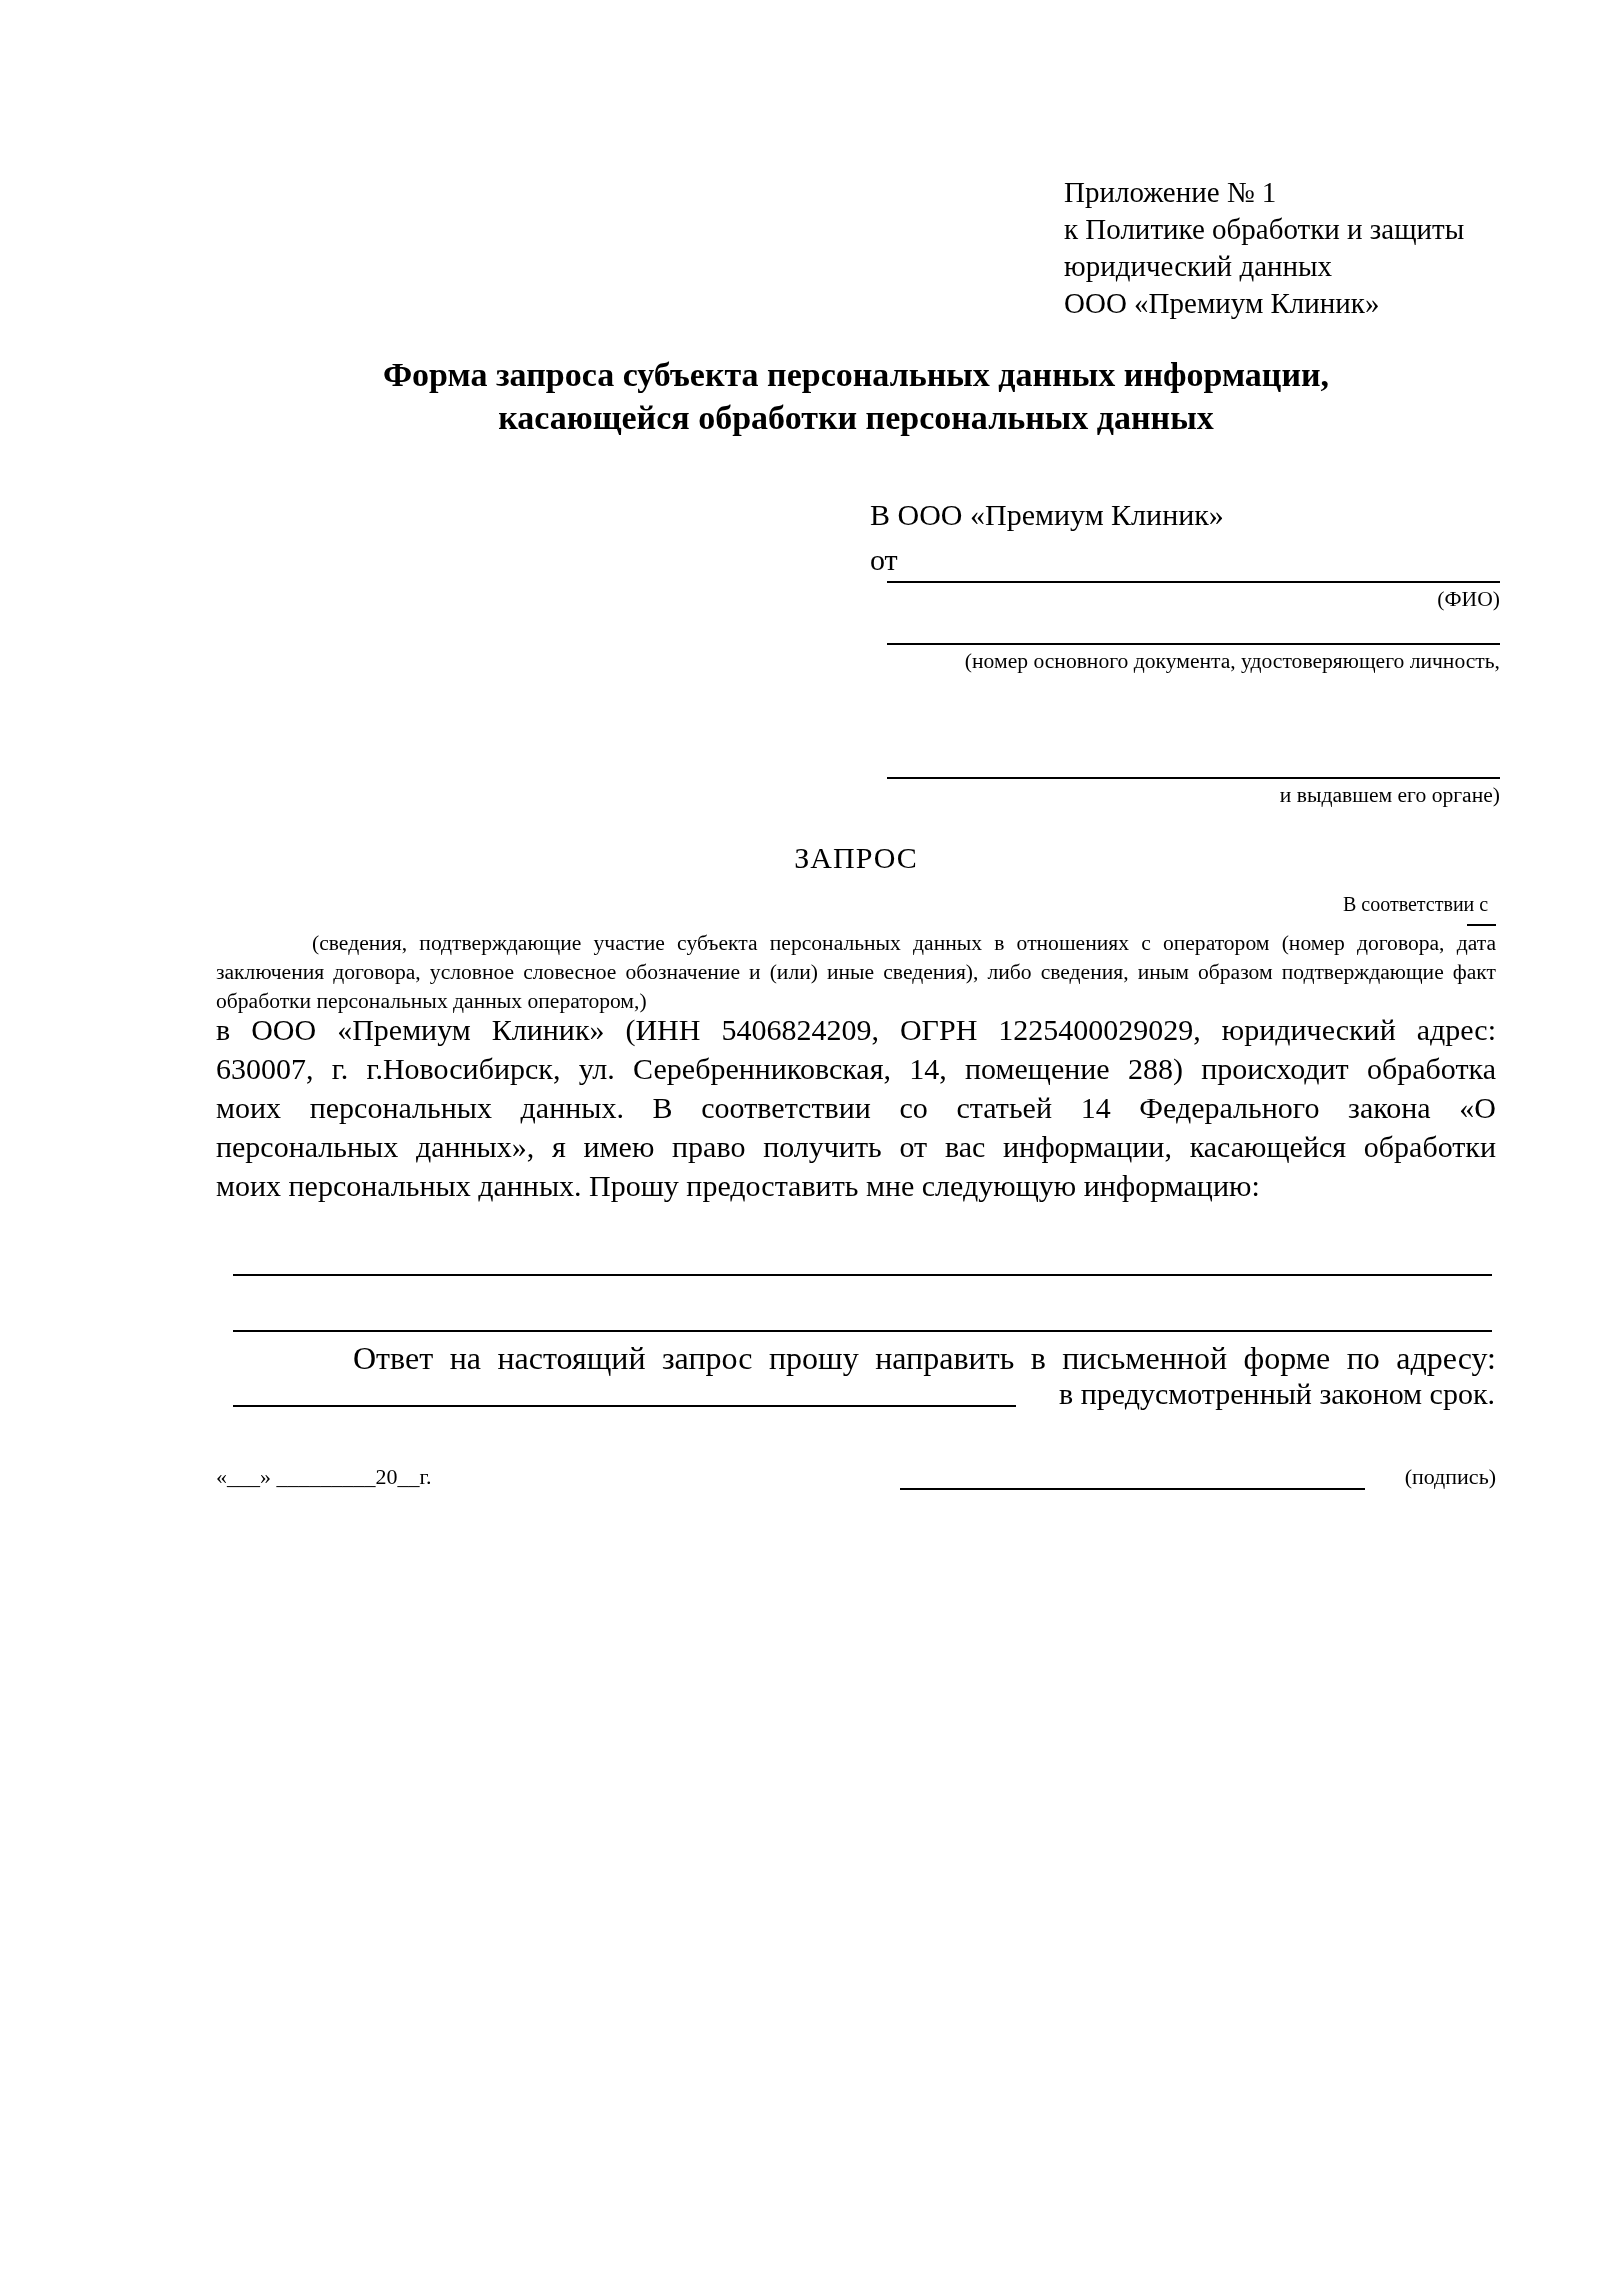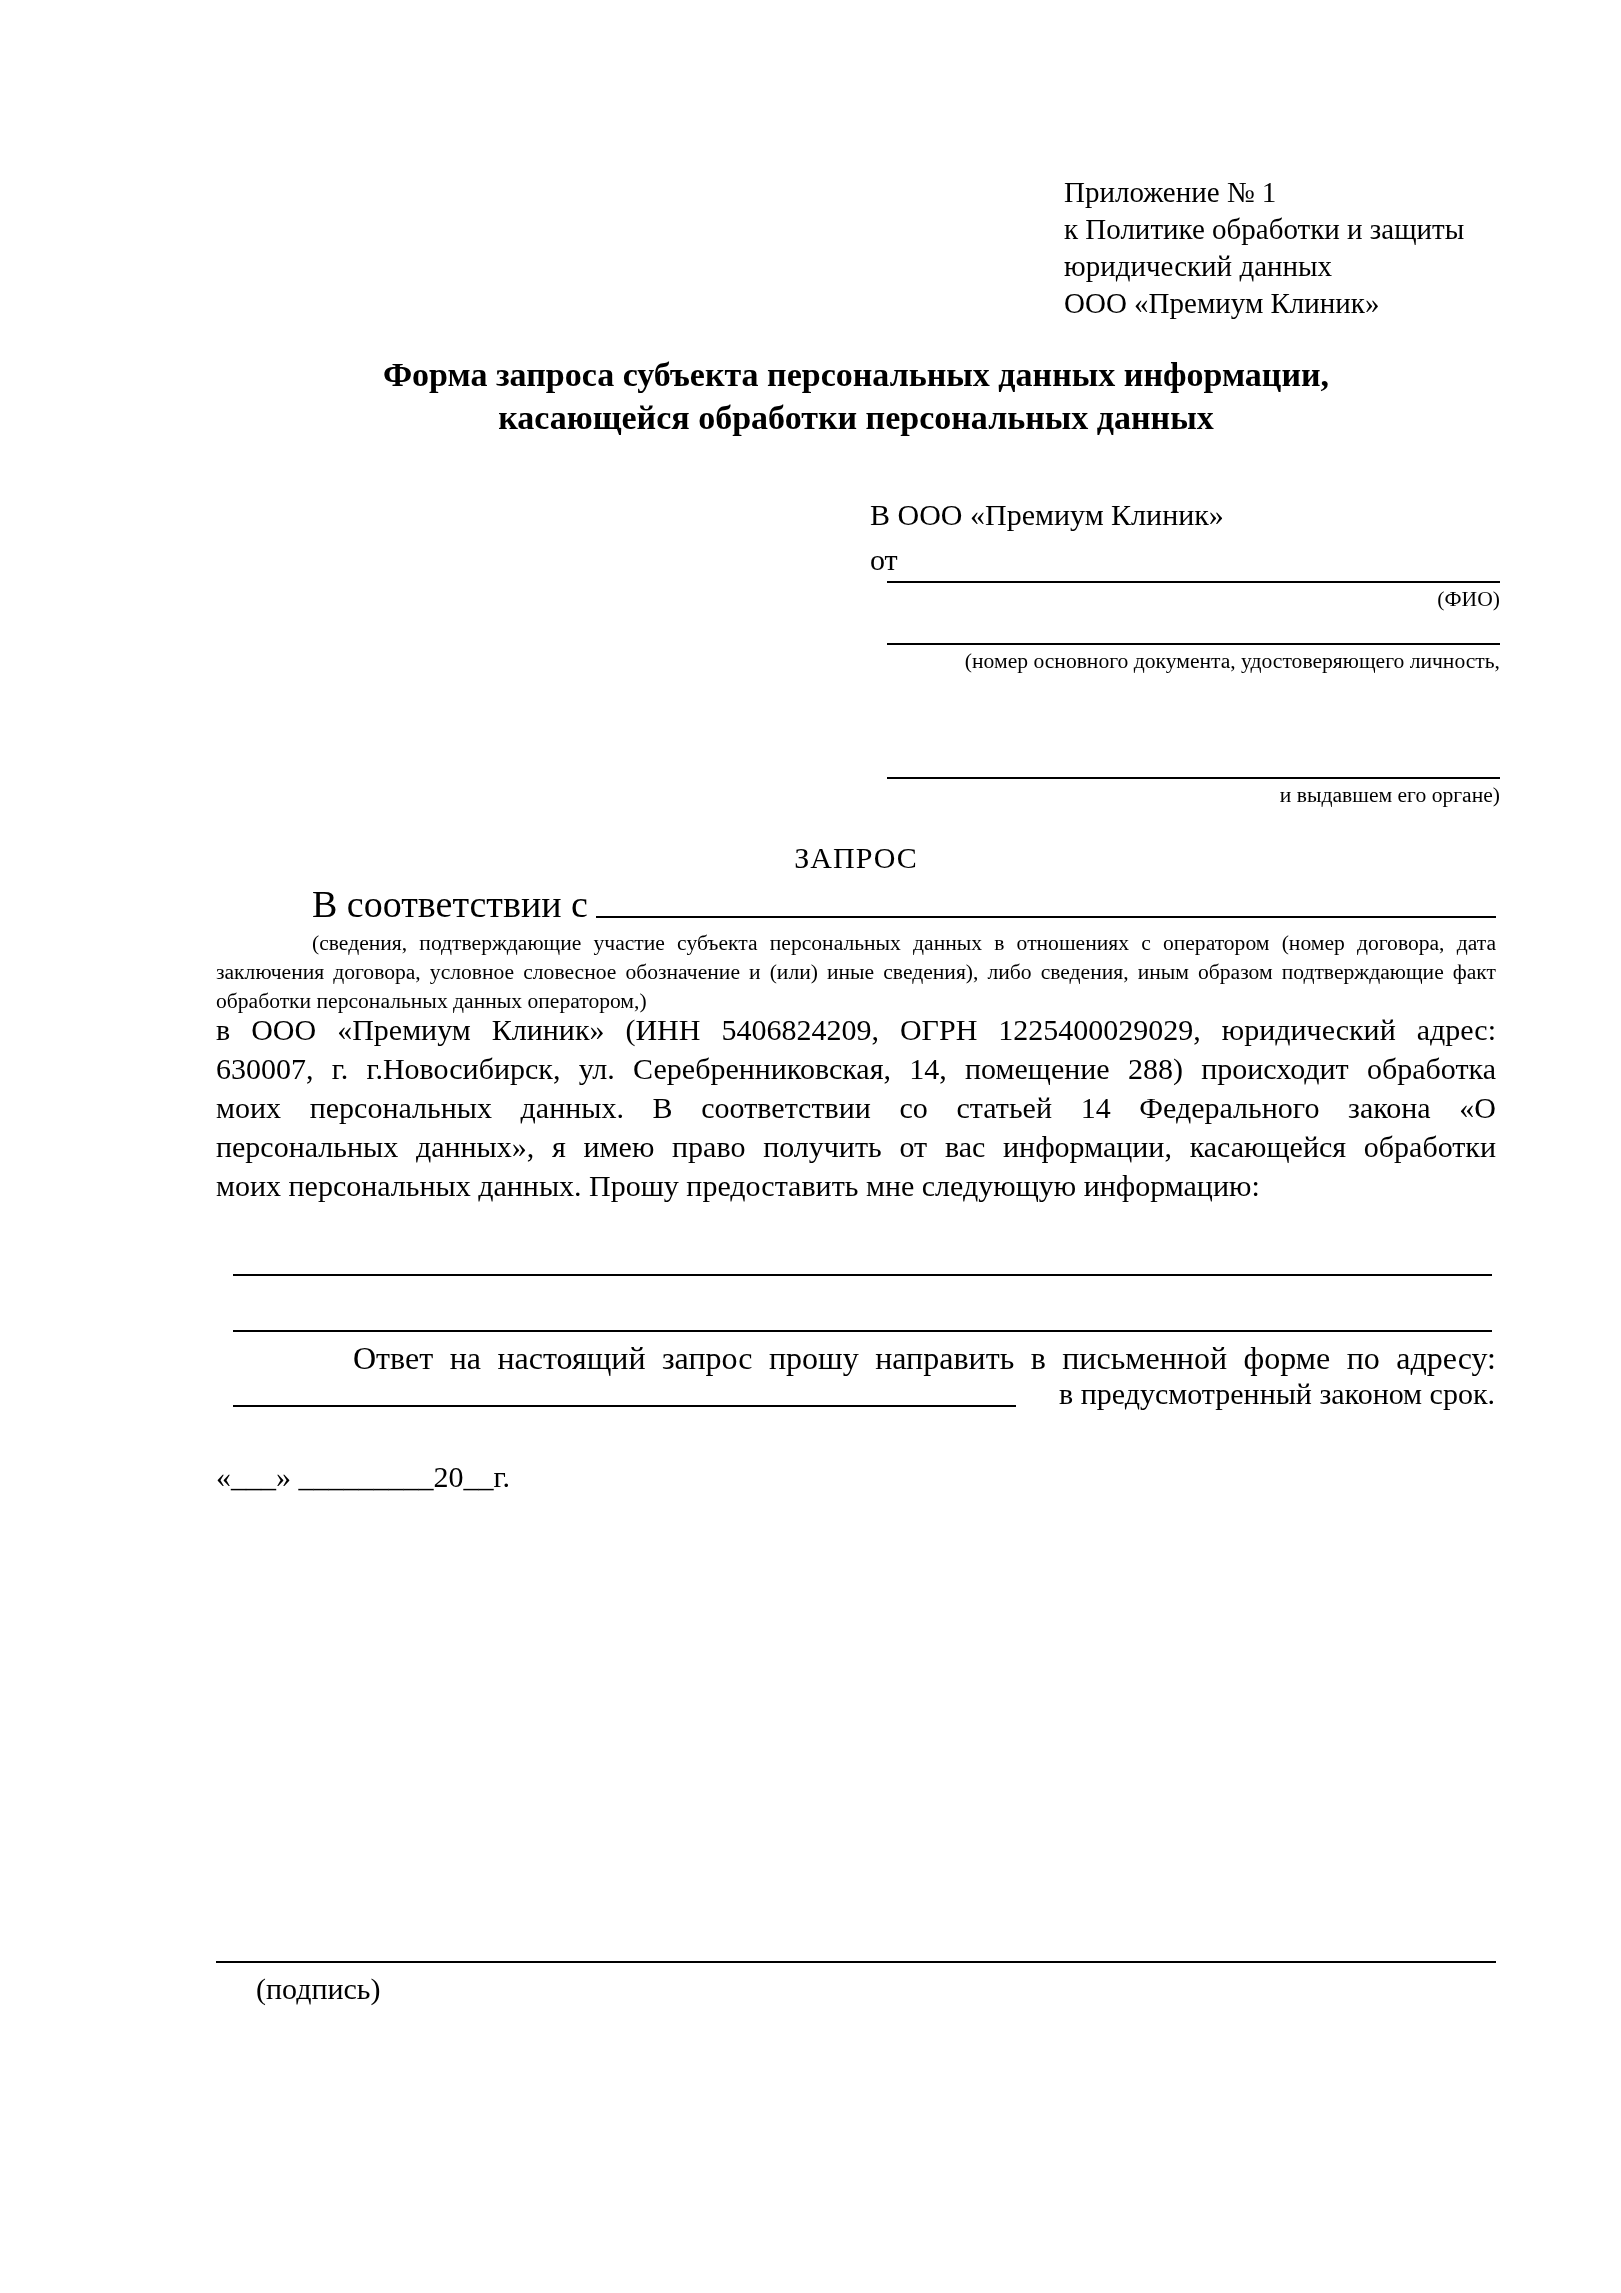--- a/index.html
+++ b/index.html
@@ -25,37 +25,37 @@
   }
 
   .addressee { position: absolute; left: 870px; top: 492px; font-size: 30px; line-height: 45px; }
 
   .field { position: absolute; left: 887px; width: 613px; }
   .field-line { border-top: 2.9px solid #000; height: 0; }
   .field-caption { text-align: right; font-size: 21.6px; line-height: 27.4px; padding-top: 2.9px; }
 
   .request-heading { top: 841px; text-align: center; font-size: 30px; letter-spacing: 1px; }
 
-  .intro-row { top: 885px; display: flex; align-items: flex-end; font-size: 38px; line-height: 39px; }
+  .intro-row { top: 885px; display: flex; align-items: flex-end; font-size: 20px; line-height: 39px; flex-direction: column; }
   .intro-row .intro-text { margin-left: 96px; white-space: nowrap; padding-right: 7.8px; }
   .fill { flex: 1 1 auto; border-bottom: 2.9px solid #000; margin-bottom: 5.9px; min-width: 29px; }
 
   .fineprint { top: 929px; font-size: 21.6px; line-height: 29px; }
   .body-par { top: 1010px; font-size: 30px; line-height: 39px; }
   .jlast { text-align: justify; text-align-last: justify; }
   .indent98 { text-indent: 96px; }
   .indent140 { text-indent: 137px; }
 
   .blank-rule { position: absolute; left: 233px; width: 1259px; border-top: 2.9px solid #000; height: 0; }
 
   .answer-par { top: 1339px; font-size: 32px; line-height: 39px; }
   .address-row { position: absolute; left: 233px; width: 1262px; top: 1374px; display: flex; align-items: flex-end; font-size: 30px; line-height: 39px; gap: 43px; }
   .address-row .tail { white-space: nowrap; }
 
-  .footer-row { top: 1457px; display: flex; font-size: 30px; line-height: 39px; flex-direction: column; }
+  .footer-row { top: 1457px; display: flex; font-size: 22px; line-height: 39px; }
   .footer-row .date-text { white-space: nowrap; }
   .footer-row .spacer { flex: 1 1 auto; }
   .footer-row .sig-fill { flex: 0 0 465px; border-bottom: 2.9px solid #000; margin-bottom: 5.9px; }
   .footer-row .sig-caption { white-space: nowrap; margin-left: 40px; }
 </style>
 </head>
 <body>
 
 <div class="page">
 

